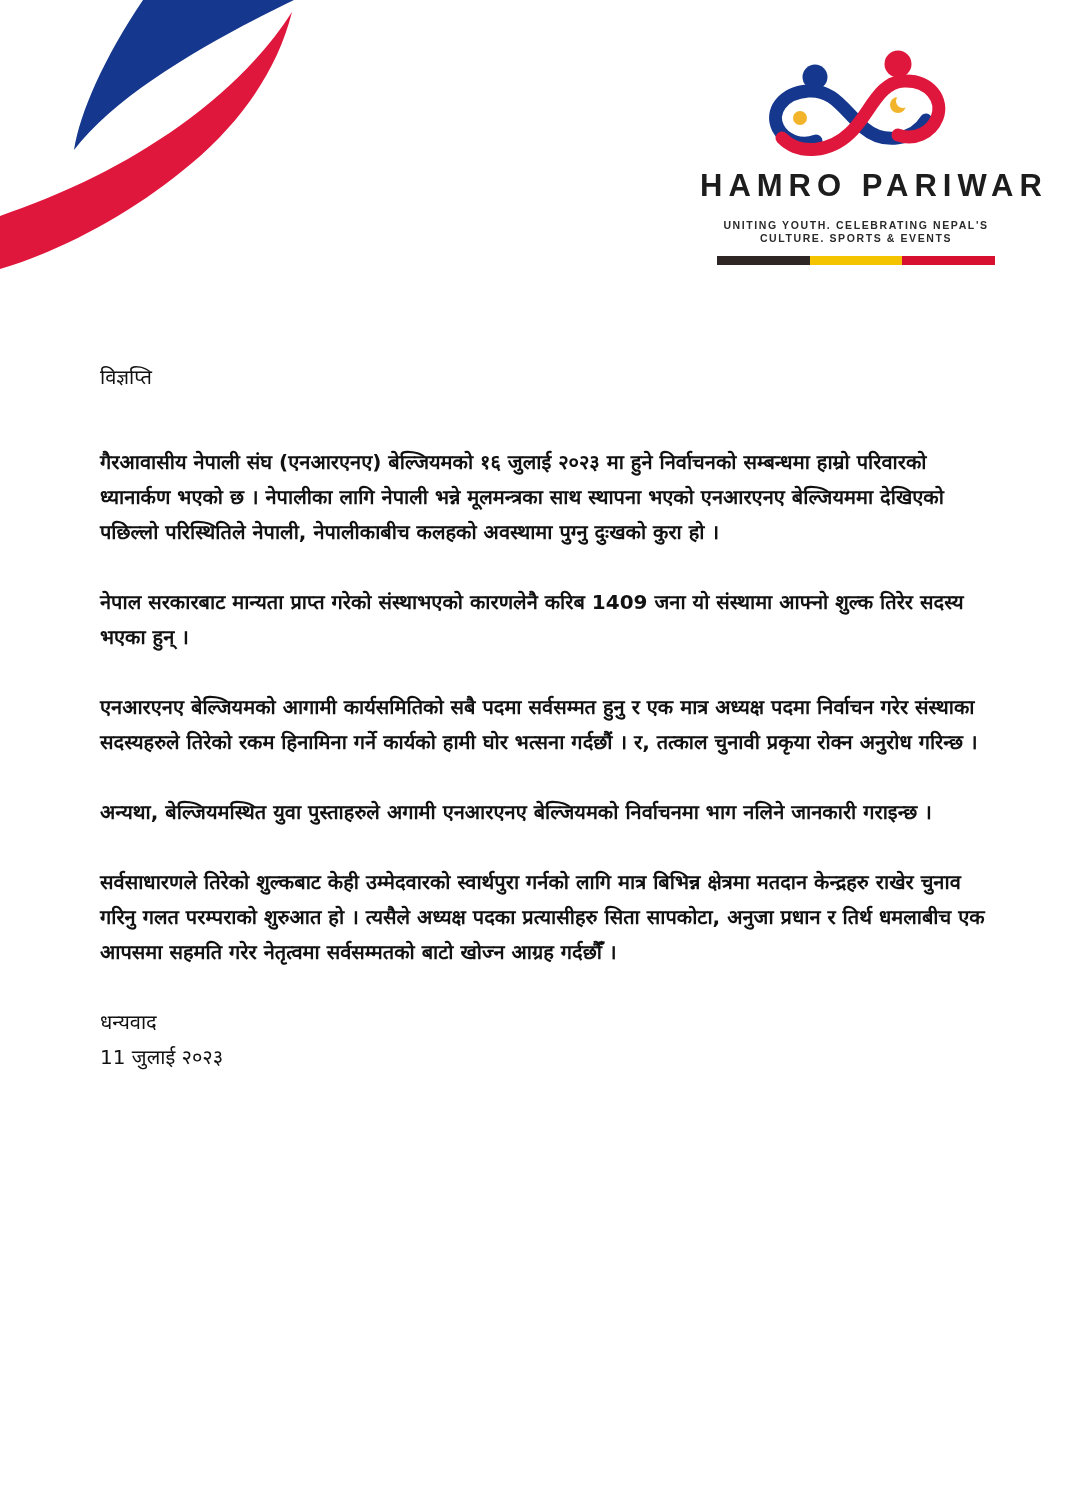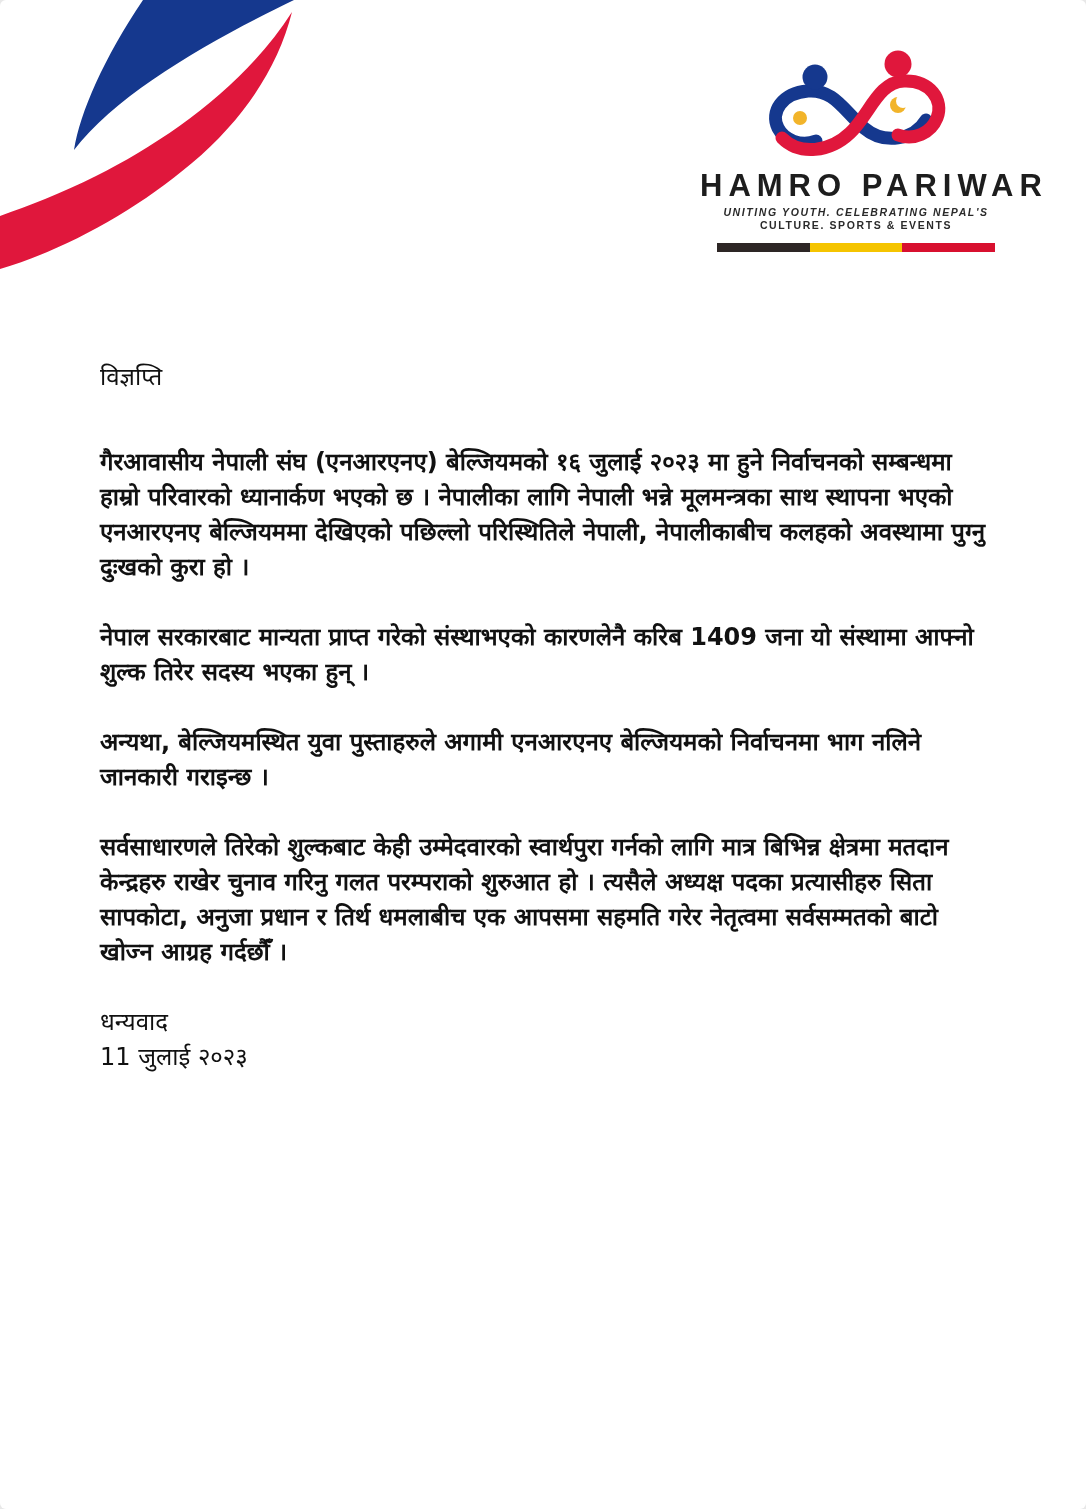--- a/index.html
+++ b/index.html
@@ -3,52 +3,51 @@
 <meta charset="utf-8">
 <style>
   html,body{margin:0;padding:0;background:#e8e8e8;}
   .page{
     position:relative;
     width:1086px;height:1509px;
     margin:0 auto;
     background:#ffffff;
     overflow:hidden;
     font-family:"DejaVu Sans",sans-serif;
-    border-radius:6px;
   }
   
   .swoosh{position:absolute;left:0;top:0;width:320px;height:280px;}
   
   .logo-block{
     position:absolute;left:700px;top:48px;width:312px;
     text-align:center;
   }
   .logo-mark{display:block;margin:0 auto;width:200px;height:120px;}
   .wordmark{
     margin-top:0px;
     font-family:"Liberation Sans",sans-serif;
     font-size:31px;font-weight:700;letter-spacing:6px;
     color:#1d1d1d;white-space:nowrap;
   }
   .tagline{
     font-family:"Liberation Sans",sans-serif;
     font-size:10.5px;font-weight:700;letter-spacing:1.6px;
     color:#2a2a2a;line-height:13px;white-space:nowrap;
   }
-  .tagline.first{margin-top:2px;font-style:italic;}
+  .tagline.first{margin-top:15px;}
   .flagbar{
     margin:11px auto 0 auto;width:278px;height:9px;
     display:flex;
   }
   .flagbar .seg{height:100%;flex:1;}
   
   .letter{
     position:absolute;left:100px;top:360px;width:895px;
     color:#111;
-    font-size:24px;line-height:35px;
+    font-size:20px;line-height:35px;
     text-align:left;
   }
   .letter .heading{margin:0 0 50px 0;}
   .letter p{margin:0 0 35px 0;font-weight:bold;}
   .closing{}
   .closing div{line-height:35px;}
 </style>
 </head>
 <body>
 
@@ -84,20 +83,21 @@
       <span class="seg" style="background: rgb(245, 196, 0);"></span>
       <span class="seg" style="background: rgb(216, 16, 47);"></span>
     </div>
   </div>
 
   <div class="letter">
     <div class="heading">विज्ञप्ति</div>
 
     <p>गैरआवासीय नेपाली संघ (एनआरएनए) बेल्जियमको १६ जुलाई २०२३ मा हुने निर्वाचनको सम्बन्धमा हाम्रो परिवारको ध्यानार्कण भएको छ । नेपालीका लागि नेपाली भन्ने मूलमन्त्रका साथ स्थापना भएको एनआरएनए बेल्जियममा देखिएको पछिल्लो परिस्थितिले नेपाली, नेपालीकाबीच कलहको अवस्थामा पुग्नु दुःखको कुरा हो ।</p>
     <p>नेपाल सरकारबाट मान्यता प्राप्त गरेको संस्थाभएको कारणलेनै करिब 1409 जना यो संस्थामा आफ्नो शुल्क तिरेर सदस्य भएका हुन् ।</p>
+    <p>एनआरएनए बेल्जियमको आगामी कार्यसमितिको सबै पदमा सर्वसम्मत हुनु र एक मात्र अध्यक्ष पदमा निर्वाचन गरेर संस्थाका सदस्यहरुले तिरेको रकम हिनामिना गर्ने कार्यको हामी घोर भत्सना गर्दछौं । र, तत्काल चुनावी प्रकृया रोक्न अनुरोध गरिन्छ ।</p>
     <p>अन्यथा, बेल्जियमस्थित युवा पुस्ताहरुले अगामी एनआरएनए बेल्जियमको निर्वाचनमा भाग नलिने जानकारी गराइन्छ ।</p>
     <p>सर्वसाधारणले तिरेको शुल्कबाट केही उम्मेदवारको स्वार्थपुरा गर्नको लागि मात्र बिभिन्न क्षेत्रमा मतदान केन्द्रहरु राखेर चुनाव गरिनु गलत परम्पराको शुरुआत हो । त्यसैले अध्यक्ष पदका प्रत्यासीहरु सिता सापकोटा, अनुजा प्रधान र तिर्थ धमलाबीच एक आपसमा सहमति गरेर नेतृत्वमा सर्वसम्मतको बाटो खोज्न आग्रह गर्दछौँ ।</p>
 
     <div class="closing">
       <div>धन्यवाद</div>
       <div>11 जुलाई २०२३</div>
     </div>
   </div>
 
 </div>

